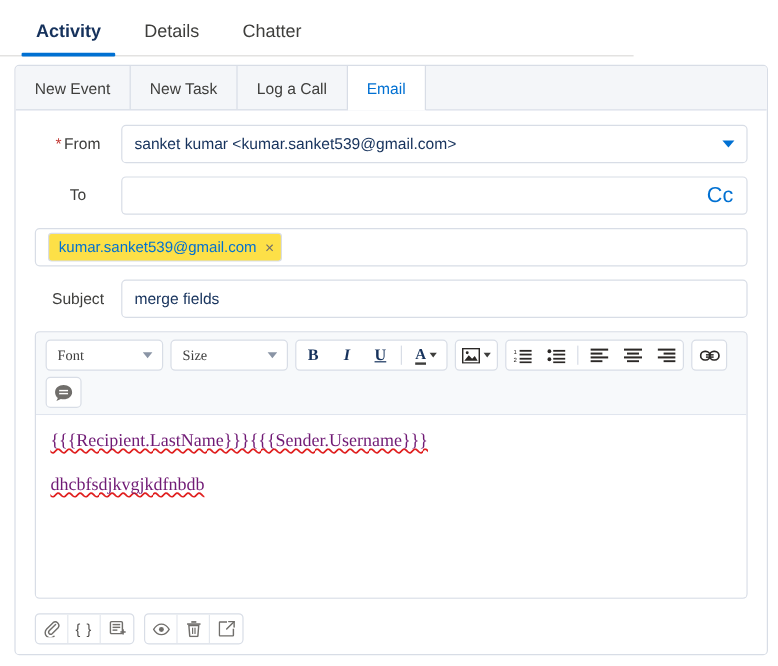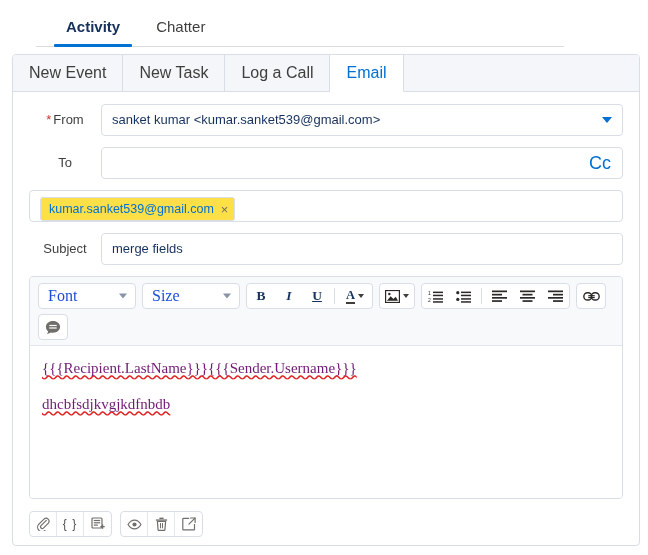--- a/index.html
+++ b/index.html
@@ -14,21 +14,20 @@
     font-size: 13px;
     color: #16325c;
     overflow: hidden;
   }
 
   .page {
     position: relative;
     width: 528px;
     height: 555px;
     background: #ffffff;
-    padding-left: 36px;
   }
 
   
   .record-tabs {
     display: flex;
     align-items: flex-end;
     height: 47px;
     padding-left: 12px;
     border-bottom: 1px solid #dddbda;
     box-sizing: border-box;
@@ -78,21 +77,21 @@
     align-items: stretch;
     height: 37px;
     background: #f4f6f9;
     border-bottom: 1px solid #d8dde6;
     box-sizing: border-box;
   }
   .action-tab {
     display: flex;
     align-items: center;
     padding: 0 16px;
-    font-size: 16px;
+    font-size: 13px;
     color: #3e3e3c;
     border-right: 1px solid #d8dde6;
     box-sizing: border-box;
     cursor: pointer;
     user-select: none;
     white-space: nowrap;
     justify-content: center;
   }
   .action-tab.active {
     background: #ffffff;
@@ -129,21 +128,21 @@
   }
   .field {
     position: relative;
     flex: 1 1 auto;
     min-height: 32px;
     border: 1px solid #d8dde6;
     border-radius: 4px;
     background: #ffffff;
     box-sizing: border-box;
     display: flex;
-    align-items: flex-end;
+    align-items: center;
     padding: 0 10px;
   }
   .field-text {
     font-size: 13px;
     color: #16325c;
     line-height: 30px;
   }
   .field-caret {
     position: absolute;
     right: 10px;
@@ -227,22 +226,22 @@
   .combo {
     position: relative;
     width: 96px;
     height: 26px;
     display: flex;
     align-items: center;
     padding-left: 9px;
     box-sizing: border-box;
     cursor: pointer;
     font-family: "Liberation Serif", serif;
-    font-size: 16px;
-    color: #1d4ed8;
+    font-size: 12px;
+    color: #404040;
   }
   .combo .caret {
     position: absolute;
     right: 8px;
     top: 50%;
     transform: translateY(-50%);
     width: 0;
     height: 0;
     border-left: 4px solid transparent;
     border-right: 4px solid transparent;
@@ -344,20 +343,23 @@
 </head>
 <body>
 
 <div class="page">
 
   <div class="record-tabs">
     <div class="record-tab active">
       <span>Activity</span>
     </div>
     <div class="record-tab">
+      <span>Details</span>
+    </div>
+    <div class="record-tab">
       <span>Chatter</span>
     </div>
   </div>
 
   <div class="card">
 
     <div class="action-tabs">
       <div class="action-tab">
         <span>New Event</span>
       </div>

